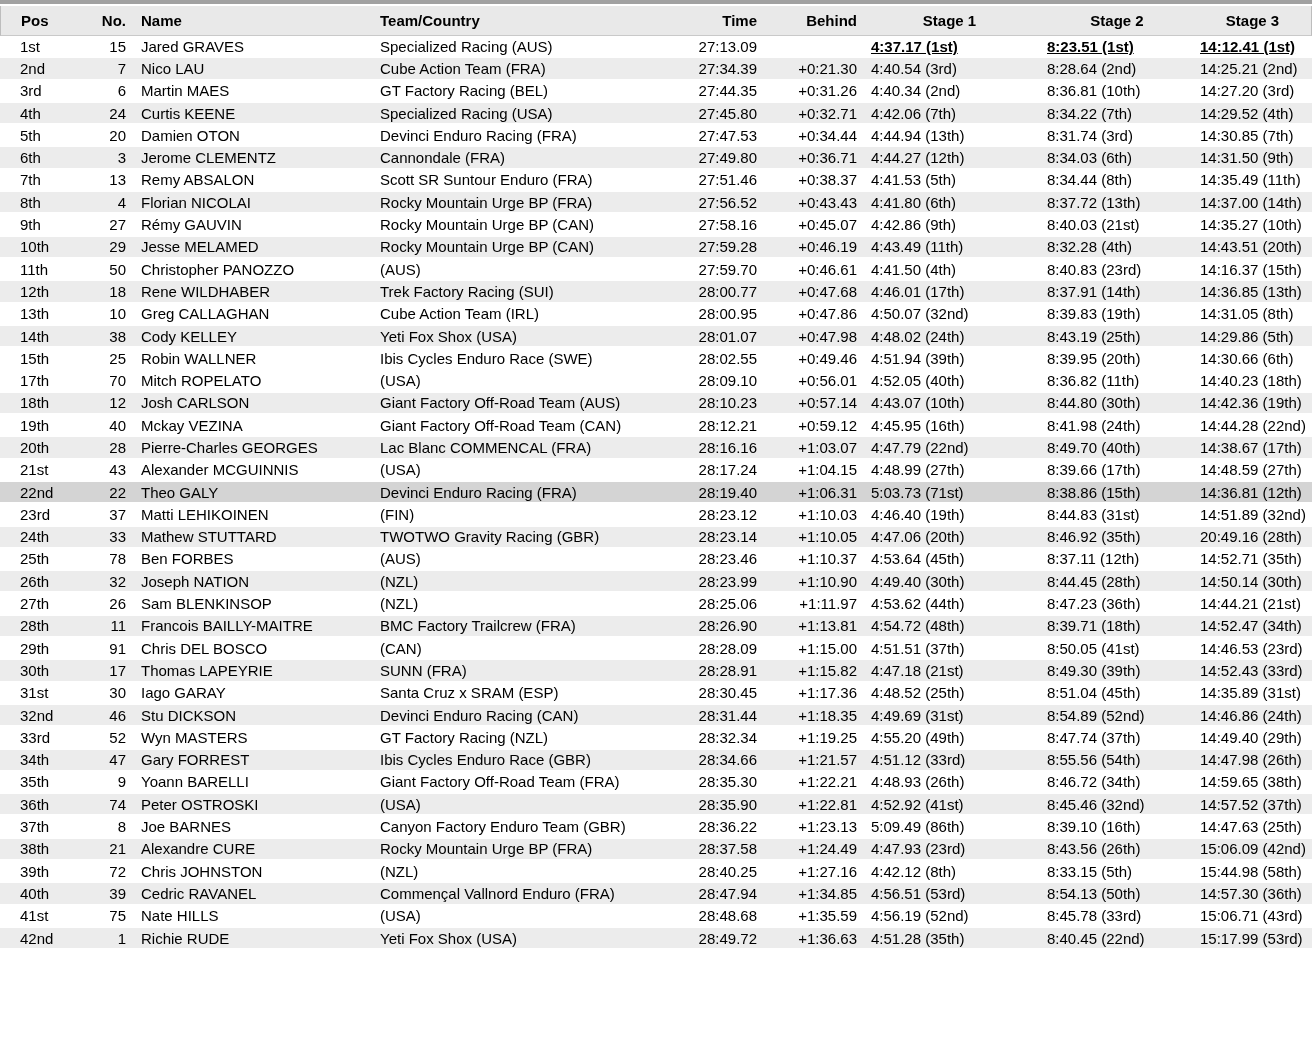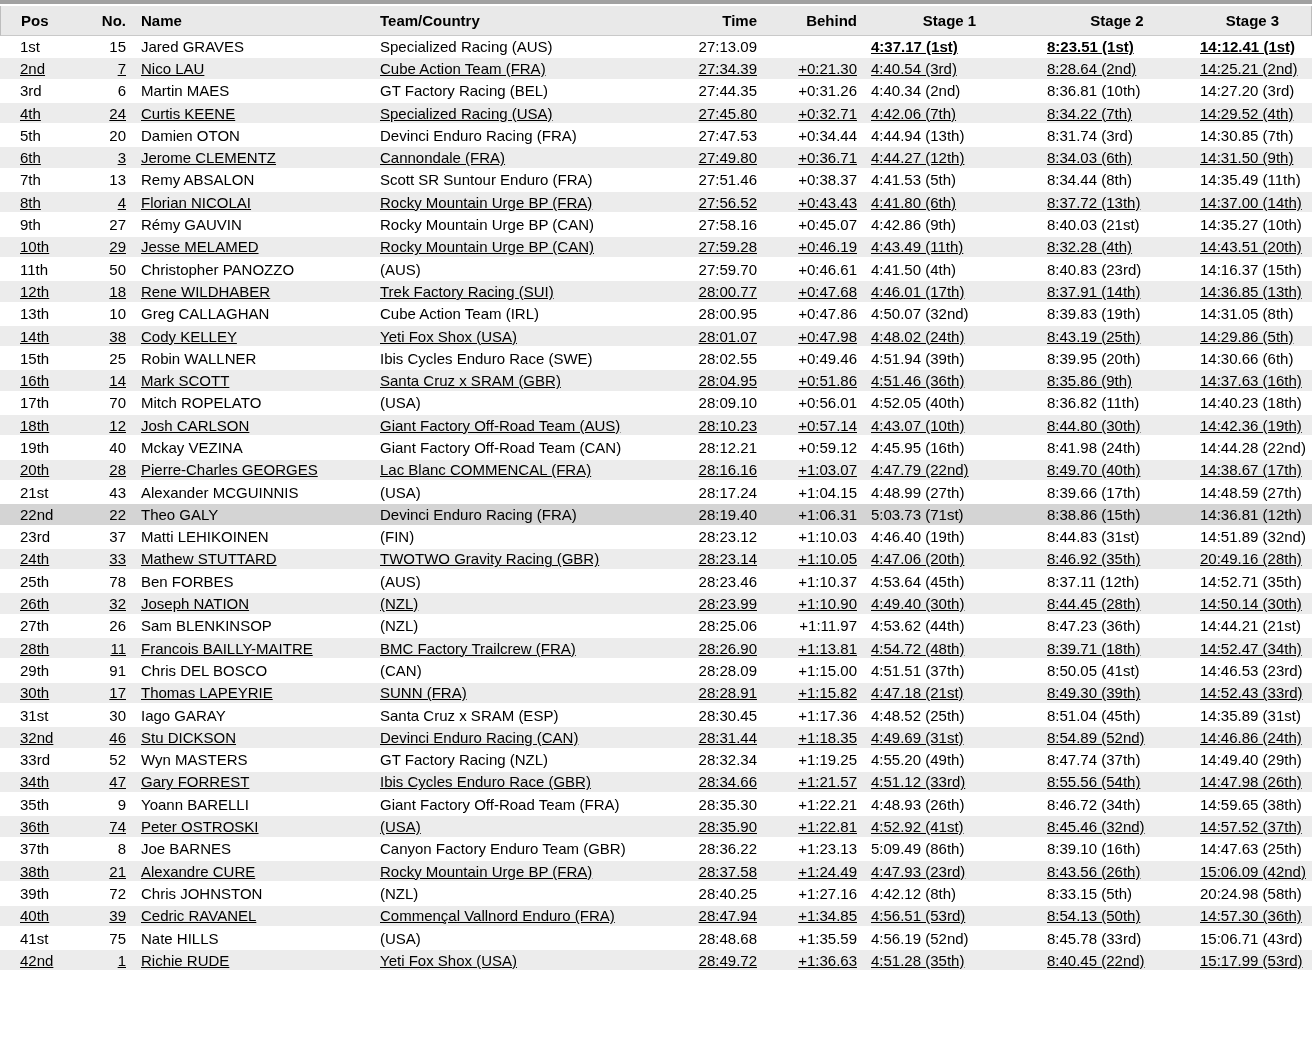--- a/index.html
+++ b/index.html
@@ -16,21 +16,21 @@
   col.c0{width:75px;} col.c1{width:57px;} col.c2{width:243px;} col.c3{width:285px;}
   col.c4{width:100px;} col.c5{width:100px;} col.c6{width:180px;} col.c7{width:155px;} col.c8{width:117px;}
   th,td{box-sizing:border-box;overflow:hidden;white-space:nowrap;vertical-align:middle;}
   thead th{
     background:var(--header-bg); font-weight:bold; height:30px;
     border-bottom:1px solid var(--header-border); text-align:left;
   }
   thead th:first-child{border-left:1px solid var(--header-side-border);}
   thead th:last-child{border-right:1px solid var(--header-side-border);}
   tbody td{height:22.3px;border-bottom:2px solid #fff;}
-  tr.odd{background:var(--row-bg);} tr.even{background:var(--row-alt-bg);text-decoration:underline;} tr.highlight{background:var(--highlight-bg);}
+  tr.odd{background:var(--row-bg);} tr.even{background:var(--row-alt-bg);} tr.highlight{background:var(--highlight-bg);}
   .c0{text-align:left;padding-left:20px;}
   .c1{text-align:right;padding-right:6px;}
   .c2{text-align:left;padding-left:9px;}
   .c3{text-align:left;padding-left:5px;}
   .c4{text-align:right;padding-right:3px;}
   .c5{text-align:right;padding-right:3px;}
   .c6{text-align:left;padding-left:11px;}
   .c7{text-align:left;padding-left:7px;}
   .c8{text-align:left;padding-left:5px;}
   thead th.c6,thead th.c7,thead th.c8{text-align:center;padding-left:0;}
@@ -225,31 +225,20 @@
         <td class="c0">15th</td>
         <td class="c1">25</td>
         <td class="c2">Robin WALLNER</td>
         <td class="c3">Ibis Cycles Enduro Race (SWE)</td>
         <td class="c4">28:02.55</td>
         <td class="c5">+0:49.46</td>
         <td class="c6">4:51.94 (39th)</td>
         <td class="c7">8:39.95 (20th)</td>
         <td class="c8">14:30.66 (6th)</td>
       </tr>
-      <tr class="even">
-        <td class="c0">16th</td>
-        <td class="c1">14</td>
-        <td class="c2">Mark SCOTT</td>
-        <td class="c3">Santa Cruz x SRAM (GBR)</td>
-        <td class="c4">28:04.95</td>
-        <td class="c5">+0:51.86</td>
-        <td class="c6">4:51.46 (36th)</td>
-        <td class="c7">8:35.86 (9th)</td>
-        <td class="c8">14:37.63 (16th)</td>
-      </tr>
       <tr class="odd">
         <td class="c0">17th</td>
         <td class="c1">70</td>
         <td class="c2">Mitch ROPELATO</td>
         <td class="c3">(USA)</td>
         <td class="c4">28:09.10</td>
         <td class="c5">+0:56.01</td>
         <td class="c6">4:52.05 (40th)</td>
         <td class="c7">8:36.82 (11th)</td>
         <td class="c8">14:40.23 (18th)</td>
@@ -487,21 +476,21 @@
       </tr>
       <tr class="odd">
         <td class="c0">39th</td>
         <td class="c1">72</td>
         <td class="c2">Chris JOHNSTON</td>
         <td class="c3">(NZL)</td>
         <td class="c4">28:40.25</td>
         <td class="c5">+1:27.16</td>
         <td class="c6">4:42.12 (8th)</td>
         <td class="c7">8:33.15 (5th)</td>
-        <td class="c8">20:24.98 (58th)</td>
+        <td class="c8">15:44.98 (58th)</td>
       </tr>
       <tr class="even">
         <td class="c0">40th</td>
         <td class="c1">39</td>
         <td class="c2">Cedric RAVANEL</td>
         <td class="c3">Commençal Vallnord Enduro (FRA)</td>
         <td class="c4">28:47.94</td>
         <td class="c5">+1:34.85</td>
         <td class="c6">4:56.51 (53rd)</td>
         <td class="c7">8:54.13 (50th)</td>

